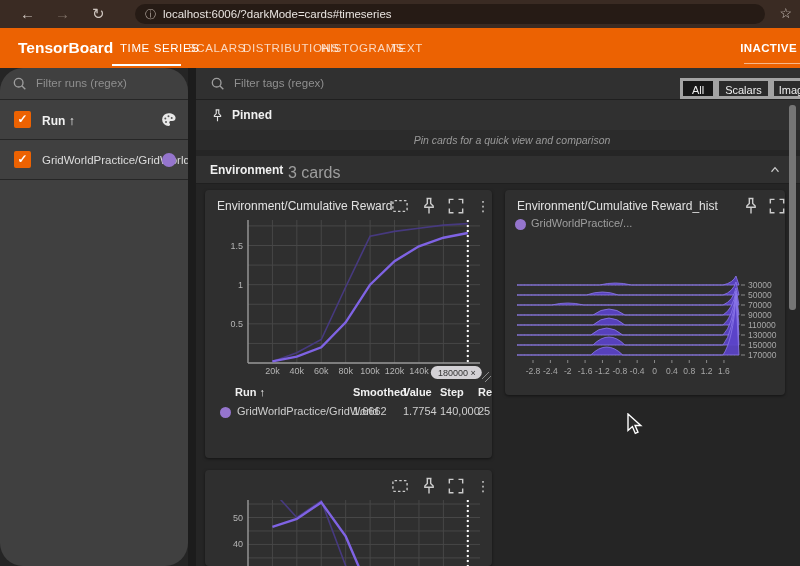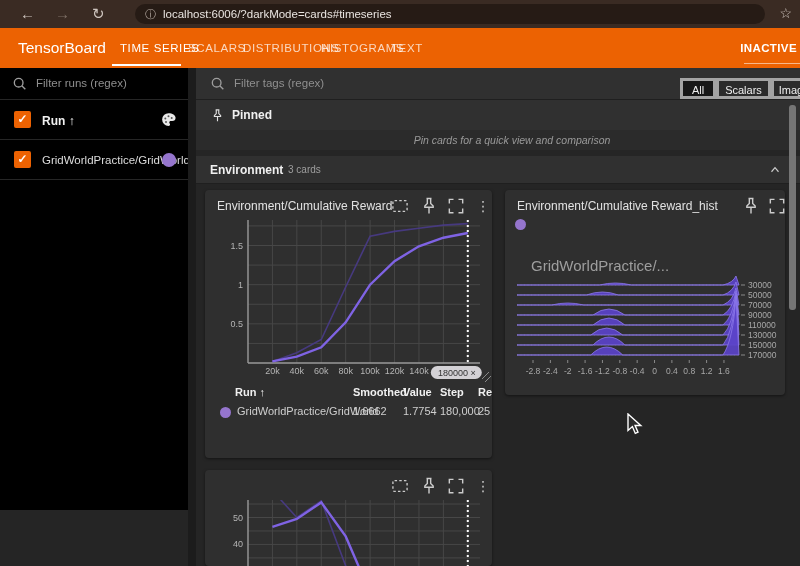--- a/index.html
+++ b/index.html
@@ -11,30 +11,30 @@
   #chrome { left:0; top:0; width:800px; height:28px; background:#3a2b23; }
   .nav-glyph { color:#cdc4bd; font-size:15px; line-height:28px; }
   .nav-glyph.dim { color:#7e6f66; }
   #urlbar { left:135px; top:4px; width:630px; height:20px; background:#261b15;
     border-radius:10px; color:#e9e4e0; font-size:11.5px; line-height:20px; }
   #urlbar .info { color:#b2a79f; font-size:11px; margin:0 7px 0 10px; }
   #star { right:8px; top:5px; color:#cdc4bd; font-size:14px; }
 
   
   #tbheader { left:0; top:28px; width:800px; height:40px; background:#ec6202; }
-  #brand { left:18px; top:11px; color:#fff; font-size:15.5px; font-weight:400; }
+  #brand { left:18px; top:11px; color:#fff; font-size:15.5px; font-weight:700; }
   .tab { position:absolute; top:14px; color:rgba(255,255,255,.75); font-size:11.5px;
     font-weight:500; letter-spacing:.6px; }
   .tab.active { color:#fff; }
   #tab-underline { left:112px; top:64px; width:69px; height:2px; background:#fff; }
   #status { right:3px; top:14px; color:#fff; font-size:11.5px; font-weight:700; letter-spacing:.4px; }
   #status-underline { left:744px; top:63px; width:60px; height:1px; background:rgba(255,255,255,.55); }
 
   
-  #sidebar { left:0; top:68px; width:188px; height:442px; background:#000000; }
+  #sidebar { left:0; top:68px; width:188px; height:498px; background:#404040;border-radius:23px; }
   .side-row { position:absolute; left:0; width:188px; border-bottom:1px solid #262626; }
   .placeholder { color:#8f8f8f; font-size:11.5px; }
   .checkbox { position:absolute; width:17px; height:17px; background:#ec6202; border-radius:2px;
     color:#fff; font-size:12px; font-weight:700; text-align:center; line-height:17px; }
   #run-dot { position:absolute; right:12px; top:13px; width:14px; height:14px; border-radius:50%; }
 
   
   #resizer { left:188px; top:68px; width:8px; height:498px; background:#1c1c1c; }
 
   
@@ -66,21 +66,21 @@
   .chip { fill:#d3d1d5; } .chiptext { fill:#333; font-size:9px; text-anchor:middle; }
   .handle { stroke:#8a8a8a; stroke-width:1; }
   .hfill { fill:#5b43c9; stroke:#8d79ea; stroke-width:.8; fill-opacity:.92; }
   .hbase { stroke:#5a5a5a; stroke-width:1; stroke-dasharray:1 2.5; }
   .hlab { fill:#a8a8a8; font-size:8.5px; }
   .htick { stroke:#8a8a8a; stroke-width:1; }
 
   
   .tbl-h { position:absolute; color:#f0f0f0; font-size:11px; font-weight:700; }
   .tbl-c { position:absolute; color:#cfcfcf; font-size:11px; }
-  #legend-text { position:absolute; left:26px; top:27px; color:#9e9e9e; font-size:15px;margin-top:40px; }
+  #legend-text { position:absolute; left:26px; top:27px; color:#9e9e9e; font-size:11px; }
 
   #scrollthumb { left:789px; top:105px; width:7px; height:205px; background:#757575; border-radius:3px; }
 </style>
 </head>
 <body>
 
 <div id="chrome" class="abs">
   <span class="abs nav-glyph" style="left:20px">←</span>
   <span class="abs nav-glyph dim" style="left:55px">→</span>
   <span class="abs nav-glyph" style="left:92px">↻</span>
@@ -147,21 +147,21 @@
     <svg class="abs" style="left:14px;top:7px" width="15" height="17" viewBox="0 0 24 24">
       <path d="M9 3h6M10 3v6l-3 3v1.5h10V12l-3-3V3M12 13.5V21" stroke="#e0e0e0" stroke-width="1.8" fill="none"></path>
     </svg>
     <span class="abs" style="left:36px;top:8px;color:#f0f0f0;font-size:12px;font-weight:700">Pinned</span>
   </div>
 
   <div id="pinhint" class="abs">Pin cards for a quick view and comparison</div>
 
   <div id="envrow" class="abs">
     <span class="abs" style="left:14px;top:7px;color:#f0f0f0;font-size:12px;font-weight:700">Environment</span>
-    <span class="abs" style="left:92px;top:8px;color:#9e9e9e;font-size:10px">3 cards</span>
+    <span class="abs" style="left:92px;top:8px;color:#9e9e9e;font-size:16px">3 cards</span>
     <svg class="abs" style="right:18px;top:7px" width="14" height="14" viewBox="0 0 24 24">
       <polyline points="6,15 12,8 18,15" fill="none" stroke="#ccc" stroke-width="2"></polyline>
     </svg>
   </div>
 
   <div id="cardsbg" class="abs"></div>
 </div>
 
 <div class="card" style="left:205px;top:190px;width:287px;height:268px">
   <span class="card-title">Environment/Cumulative Reward</span>
@@ -215,21 +215,21 @@
 
   <span class="tbl-h" style="left:30px;top:196px">Run ↑</span>
   <span class="tbl-h" style="left:148px;top:196px">Smoothed</span>
   <span class="tbl-h" style="left:198px;top:196px">Value</span>
   <span class="tbl-h" style="left:235px;top:196px">Step</span>
   <span class="tbl-h" style="left:273px;top:196px">Re</span>
   <span class="abs" style="left:15px;top:217px;width:11px;height:11px;border-radius:50%;background:#9575cd"></span>
   <span class="tbl-c" style="left:32px;top:215px">GridWorldPractice/GridWorld</span>
   <span class="tbl-c" style="left:148px;top:215px">1.6662</span>
   <span class="tbl-c" style="left:198px;top:215px">1.7754</span>
-  <span class="tbl-c" style="left:235px;top:215px">180,000</span>
+  <span class="tbl-c" style="left:235px;top:215px">140,000</span>
   <span class="tbl-c" style="left:273px;top:215px">25</span>
 </div>
 
 <div class="card" style="left:505px;top:190px;width:280px;height:205px">
   <span class="card-title">Environment/Cumulative Reward_hist</span>
   <svg class="icon-btn" style="left:236px" viewBox="0 0 24 24">
     <path d="M9 3h6M10 3v6l-3 3v1.5h10V12l-3-3V3M12 13.5V21" stroke="#ccc" stroke-width="1.7" fill="none"></path>
   </svg>
   <svg class="icon-btn" style="left:262px" viewBox="0 0 24 24">
     <path d="M9 4H4v5 M15 4h5v5 M20 15v5h-5 M9 20H4v-5" fill="none" stroke="#ccc" stroke-width="1.7"></path>

